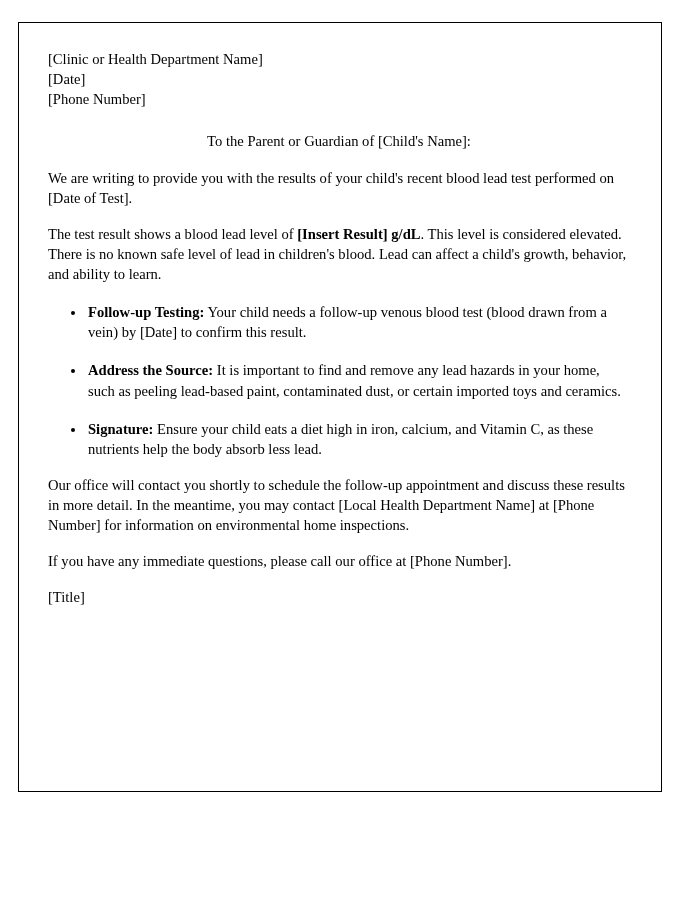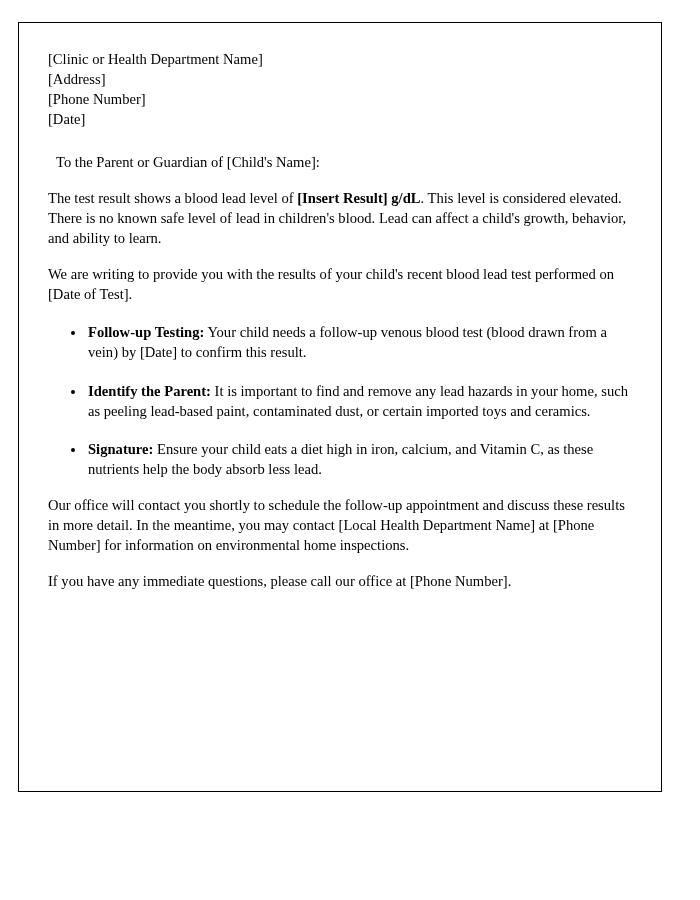--- a/index.html
+++ b/index.html
@@ -37,21 +37,22 @@
     font-size: 14.6px;
     line-height: 1.38;
   }
   .letterhead {
     margin: 0 0 22px 0;
   }
   .letterhead div {
     white-space: pre;
   }
   .salutation {
-    margin: 0 0 16px 8px;
+    margin: 0 0 16px 0;
+    text-align: center;
   }
   .para {
     margin: 0 0 16px 0;
     text-align: left;
   }
   .heading {
     margin: 0 0 10px 0;
     font-weight: bold;
   }
   b, .bold {
@@ -75,41 +76,41 @@
 </style>
 </head>
 <body>
 
 <div class="page">
   <div class="letter-frame">
     <div class="letter-body">
 
       <div class="letterhead">
         <div>[Clinic or Health Department Name]</div>
-        <div>[Address]</div>
+        <div>[Date]</div>
         <div>[Phone Number]</div>
-        <div>[Date]</div>
       </div>
 
       <div class="salutation">To the Parent or Guardian of [Child's Name]:</div>
 
+      <div class="para">We are writing to provide you with the results of your child's recent blood lead test performed on [Date of Test].</div>
+
       <div class="para"><span>The test result shows a blood lead level of </span><b>[Insert Result] g/dL</b><span>. This level is considered elevated. There is no known safe level of lead in children's blood. Lead can affect a child's growth, behavior, and ability to learn.</span></div>
-
-      <div class="para">We are writing to provide you with the results of your child's recent blood lead test performed on [Date of Test].</div>
 
 
       <ul class="steps">
         <li><b>Follow-up Testing:</b><span> Your child needs a follow-up venous blood test (blood drawn from a vein) by [Date] to confirm this result.</span></li>
-        <li><b>Identify the Parent:</b><span> It is important to find and remove any lead hazards in your home, such as peeling lead-based paint, contaminated dust, or certain imported toys and ceramics.</span></li>
+        <li><b>Address the Source:</b><span> It is important to find and remove any lead hazards in your home, such as peeling lead-based paint, contaminated dust, or certain imported toys and ceramics.</span></li>
         <li><b>Signature:</b><span> Ensure your child eats a diet high in iron, calcium, and Vitamin C, as these nutrients help the body absorb less lead.</span></li>
       </ul>
 
       <div class="para">Our office will contact you shortly to schedule the follow-up appointment and discuss these results in more detail. In the meantime, you may contact [Local Health Department Name] at [Phone Number] for information on environmental home inspections.</div>
 
       <div class="para">If you have any immediate questions, please call our office at [Phone Number].</div>
 
 
       <div class="signature-block">
+        <div>[Title]</div>
       </div>
 
     </div>
   </div>
 </div>
 
 </body></html>

